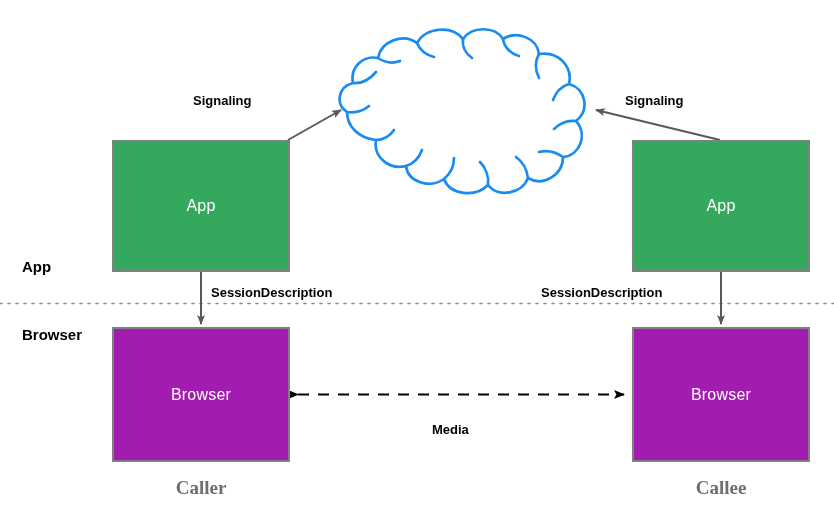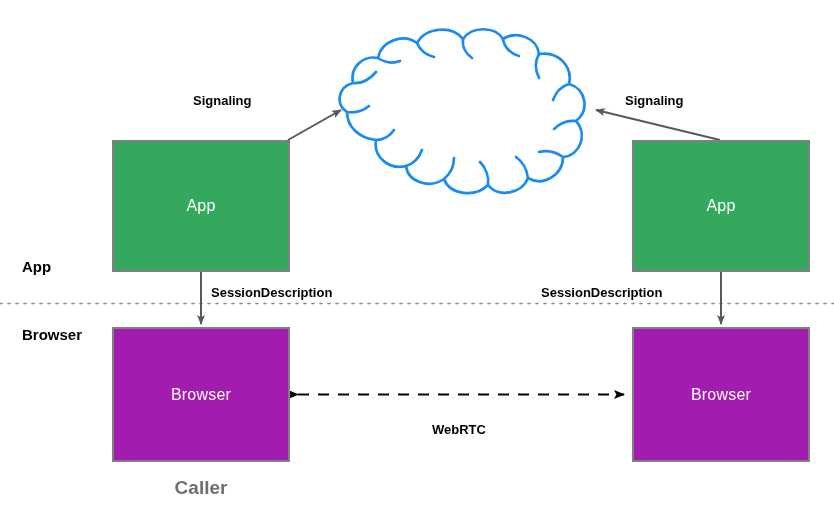--- a/index.html
+++ b/index.html
@@ -59,21 +59,21 @@
     white-space: nowrap;
     font-family: "Liberation Sans", sans-serif;
   }
   .role-label {
     position: absolute;
     font-size: 19px;
     font-weight: bold;
     color: #6f6f6f;
     white-space: nowrap;
     text-align: center;
-    font-family: Liberation Sans, sans-serif;
+    font-family: Liberation Serif, serif;
   }
 </style>
 </head>
 <body>
 
 <div id="canvas">
 
   <svg class="layer" viewBox="0 0 834 520" xmlns="http://www.w3.org/2000/svg">
     <defs>
       <marker id="arrowSolid" markerWidth="10" markerHeight="8" refX="9" refY="4" orient="auto" markerUnits="userSpaceOnUse">
@@ -149,22 +149,23 @@
   </div>
 
   <div class="edge-label" style="left:193px; top:93px;">Signaling</div>
 
   <div class="edge-label" style="left:625px; top:93px;">Signaling</div>
 
   <div class="edge-label" style="left:211px; top:285px;">SessionDescription</div>
 
   <div class="edge-label" style="left:541px; top:285px;">SessionDescription</div>
 
-  <div class="edge-label" style="left:432px; top:422px;">WebRTC</div>
+  <div class="edge-label" style="left:432px; top:422px;">Media</div>
 
   <div class="layer-label" style="left:22px; top:258px;">App</div>
 
   <div class="layer-label" style="left:22px; top:326px;">Browser</div>
 
   <div class="role-label" style="left:112px; top:477px; width:178px;">Caller</div>
 
+  <div class="role-label" style="left:632px; top:477px; width:178px;">Callee</div>
 
 </div>
 
 </body></html>

